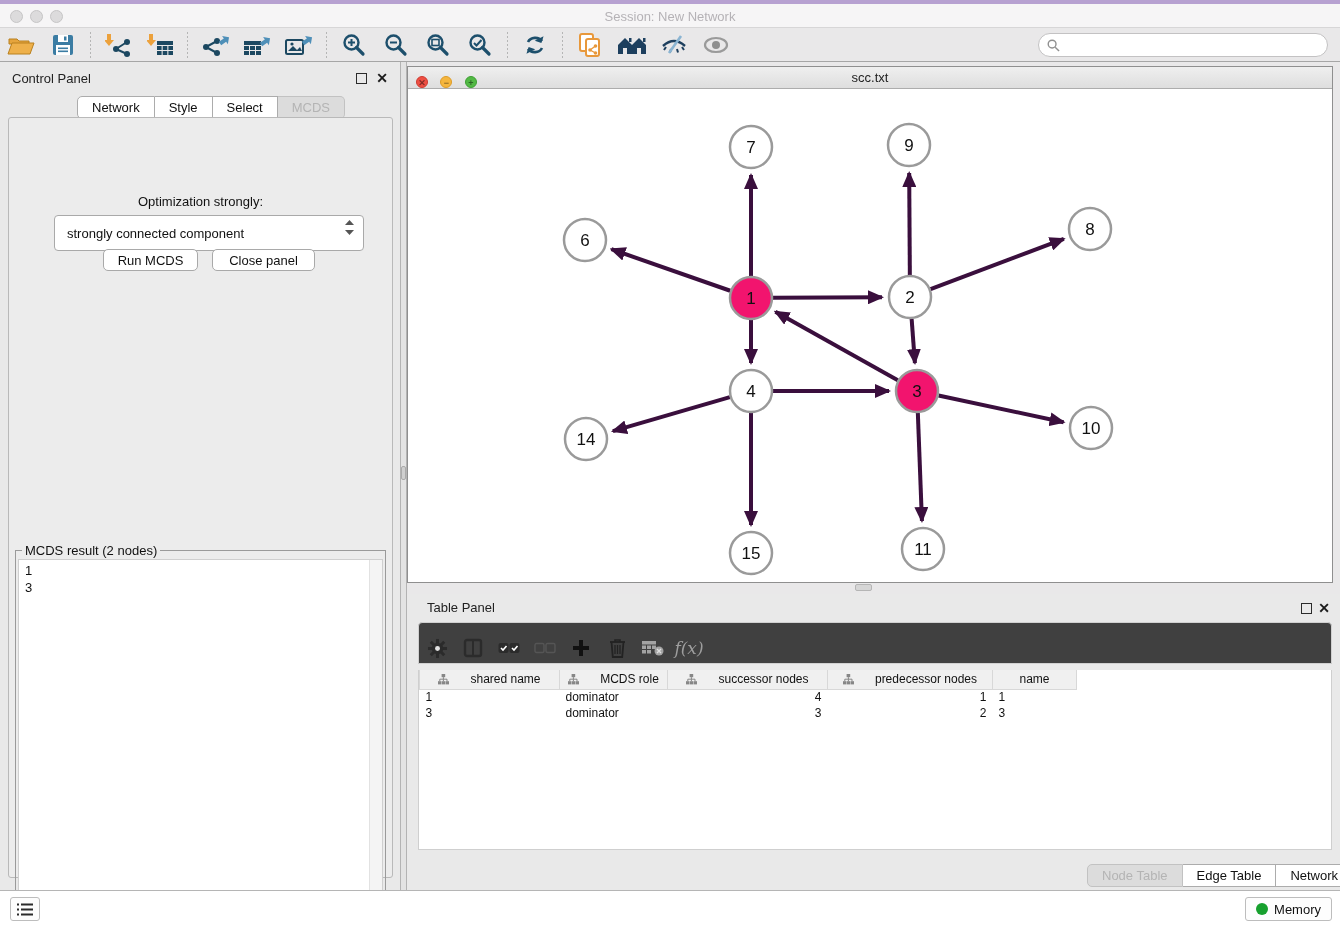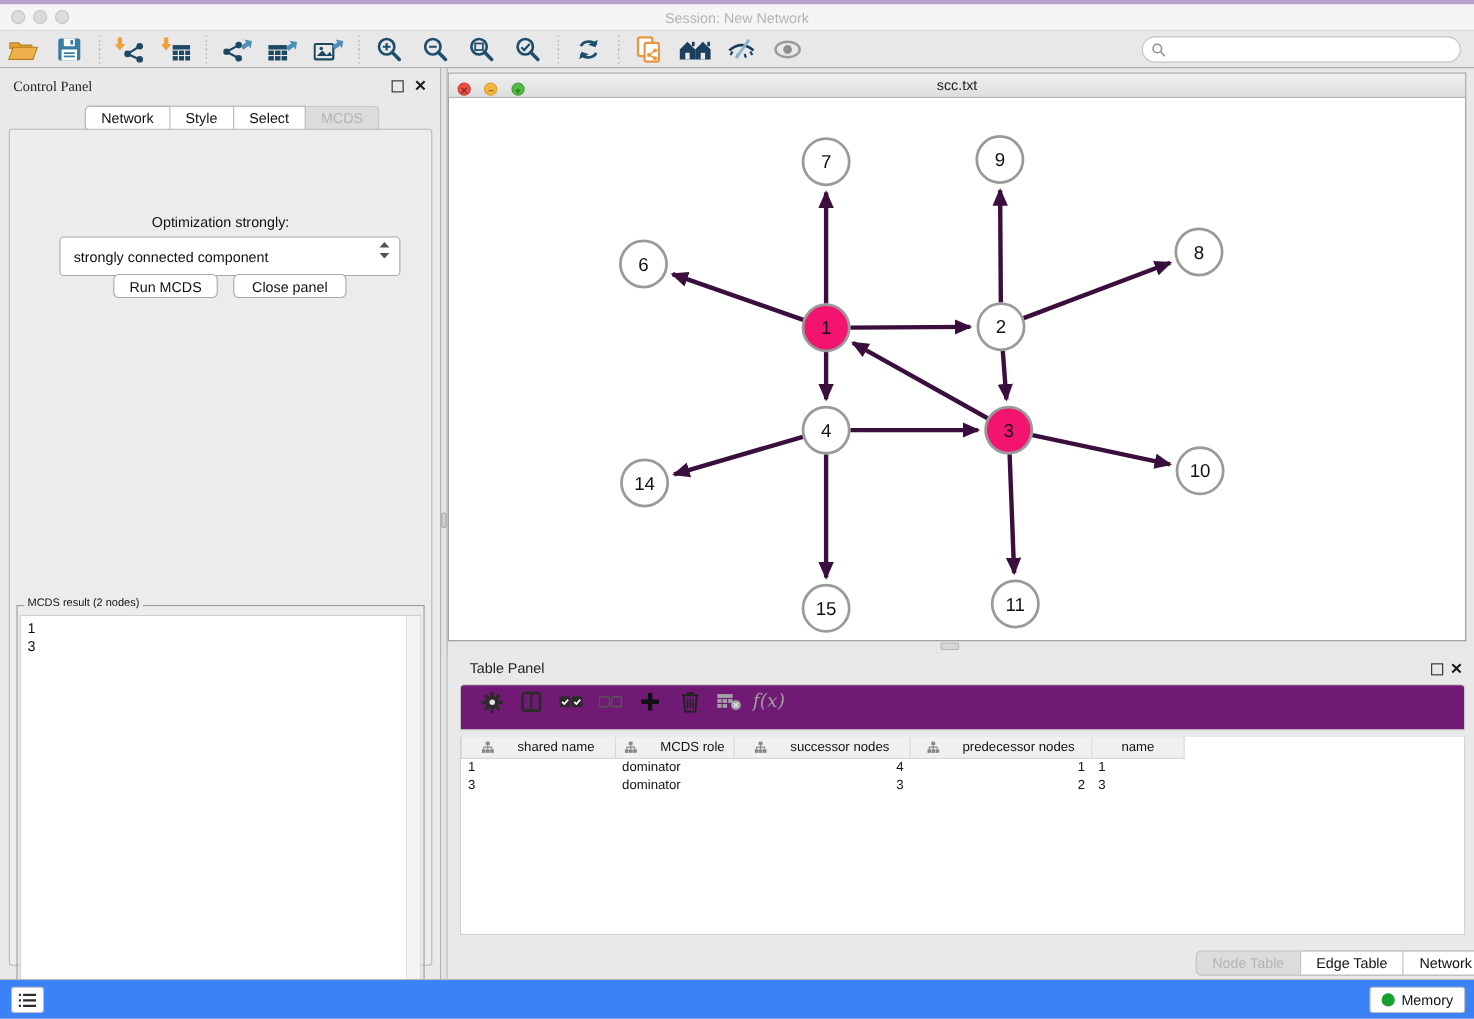--- a/index.html
+++ b/index.html
@@ -26,21 +26,21 @@
     background:repeating-linear-gradient(#b5b5b5 0 2px, transparent 2px 4px); }
   #toolbar-search { position:absolute; right:12px; top:33px; width:290px; height:24px;
     background:#fff; border:1px solid #c3c2c3; border-radius:12px;
     display:flex; align-items:center; padding-left:8px; }
   #toolbar-search input { border:none; outline:none; font-size:12px; width:250px;
     background:transparent; font-family:"Liberation Sans",sans-serif; }
 
   
   #control-panel { left:0; top:62px; width:400px; height:828px; background:#e9e9e9; }
   #cp-header { position:absolute; left:0; top:6px; width:100%; height:22px; }
-  #cp-title { position:absolute; left:12px; top:3px; font-size:13px; color:#222;font-family:Liberation Serif, serif; }
+  #cp-title { position:absolute; left:12px; top:3px; font-size:13px; color:#222; }
   .panel-float { position:absolute; top:5px; width:11px; height:11px;
     border:1.5px solid #2b2b2b; background:transparent; }
   .panel-close { position:absolute; top:2px; font-size:14px; font-weight:bold; color:#1a1a1a; }
   #cp-float { right:33px; } #cp-close { right:12px; }
 
   .tabbar { position:absolute; display:flex; font-size:13px; }
   .tab { border:1px solid #acacac; background:#fff; color:#111; padding:3px 14px;
     border-left:none; white-space:nowrap; }
   .tab.first { border-left:1px solid #acacac; border-radius:5px 0 0 5px; }
   .tab.last { border-radius:0 5px 5px 0; }
@@ -57,21 +57,21 @@
   #criterion-stepper { position:absolute; right:8px; top:3px; }
   .cp-btn { position:absolute; top:131px; height:22px; background:#fff;
     border:1px solid #a9a9a9; border-radius:5px; font-size:13px; color:#111;
     font-family:"Liberation Sans",sans-serif; }
   #run-btn { left:94px; width:95px; }
   #closepanel-btn { left:203px; width:103px; }
 
   #mcds-fieldset { position:absolute; left:6px; top:432px; width:371px; height:374px;
     border:1px solid #9a9a9a; }
   #mcds-legend { position:absolute; left:6px; top:-8px; background:#ececec;
-    padding:0 3px; font-size:10px; color:#111; }
+    padding:0 3px; font-size:13px; color:#111; }
   #mcds-result-box { position:absolute; left:2px; top:8px; right:2px; bottom:2px;
     background:#fff; border:1px solid #cfcfcf; font-size:13px; color:#111;
     padding:2px 0 0 6px; line-height:17px; }
   #mcds-scroll { position:absolute; right:0; top:0; width:13px; height:100%;
     background:#f4f4f4; border-left:1px solid #e2e2e2; }
 
   #v-splitter { left:400px; top:62px; width:7px; height:828px; background:#e3e3e3;
     border-left:1px solid #b3b3b3; border-right:1px solid #b3b3b3; }
   #v-handle { position:absolute; left:0px; top:404px; width:5px; height:14px;
     background:#cfcfcf; border:1px solid #aaa; border-radius:2px; }
@@ -90,38 +90,38 @@
   #graph-canvas { position:absolute; left:0; top:22px; width:924px; height:493px; }
 
   #h-handle { left:855px; top:584px; width:17px; height:7px; background:#d6d6d6;
     border:1px solid #b5b5b5; border-radius:2px; }
 
   
   #table-panel { left:407px; top:594px; width:933px; height:296px; background:#e9e9e9; }
   #tp-title { position:absolute; left:20px; top:6px; font-size:13px; color:#222; }
   #tp-float { right:28px; top:9px; } #tp-close { right:10px; top:6px; }
   #tp-toolbar { position:absolute; left:11px; top:28px; width:914px; height:42px;
-    background:#701a75; border:1px solid #d0d0d0; border-radius:4px 4px 0 0;
-    display:flex; align-items:flex-start; padding-left:10px; }
+    background:#404040; border:1px solid #d0d0d0; border-radius:4px 4px 0 0;
+    display:flex; align-items:flex-end; }
   .tp-icon { width:36px; height:30px; display:flex; align-items:center;
     justify-content:center; }
   #fx-icon { font-family:"DejaVu Serif", serif; font-style:italic; font-size:17px;
     color:#9e9e9e; }
   #data-table { position:absolute; left:11px; top:76px; width:914px; height:180px;
     background:#fff; border:1px solid #cfcfcf; border-top:none; overflow:hidden; }
   #tbl { border-collapse:collapse; font-size:12px; table-layout:fixed; }
   #tbl th { background:#f0f0f0; border:1px solid #d8d8d8; border-top:none;
     font-weight:normal; color:#111; height:19px; padding:0 4px; white-space:nowrap;
     overflow:hidden; }
   #tbl td { height:16px; padding:0 6px; color:#111; white-space:nowrap; }
   .hdr-inner { display:flex; align-items:center; justify-content:center; gap:21px; }
   #tp-tabs { left:680px; top:270px; }
 
   
-  #status-bar { left:0; top:890px; width:1340px; height:36px; background:#3b82f6;
+  #status-bar { left:0; top:890px; width:1340px; height:36px; background:#ffffff;
     border-top:1px solid #b5b5b5; }
   #list-btn { position:absolute; left:10px; top:6px; width:30px; height:24px;
     background:#fdfdfd; border:1px solid #bdbdbd; border-radius:3px;
     display:flex; align-items:center; justify-content:center; }
   #memory-btn { position:absolute; right:8px; top:6px; height:24px; padding:0 10px;
     background:#fdfdfd; border:1px solid #bdbdbd; border-radius:3px; font-size:13px;
     color:#111; display:flex; align-items:center; gap:6px;
     font-family:"Liberation Sans",sans-serif; }
   #mem-dot { width:12px; height:12px; border-radius:50%; background:#17a02e; }
 </style>

